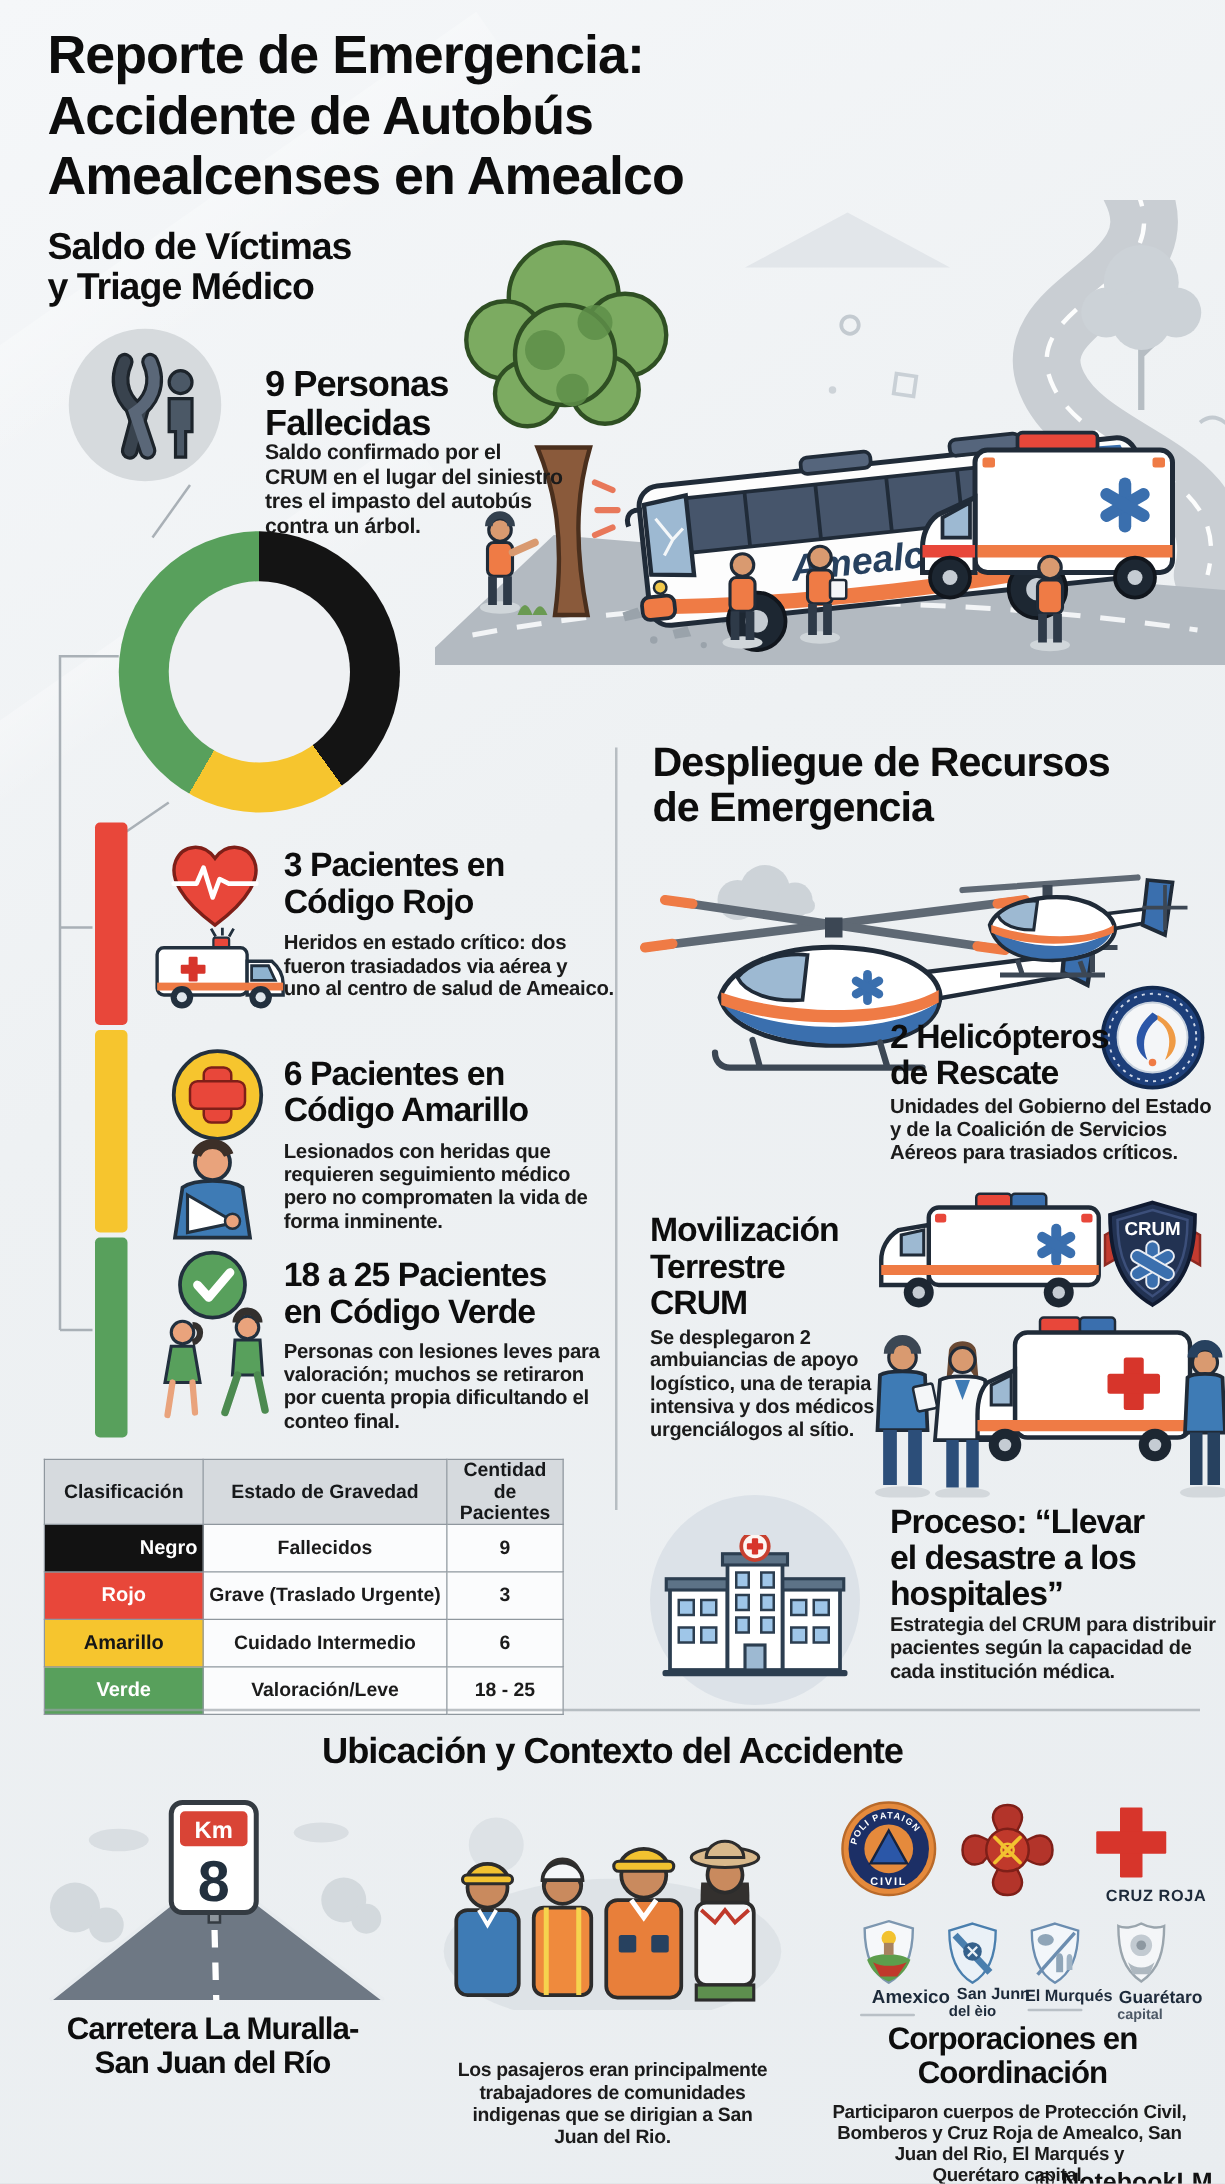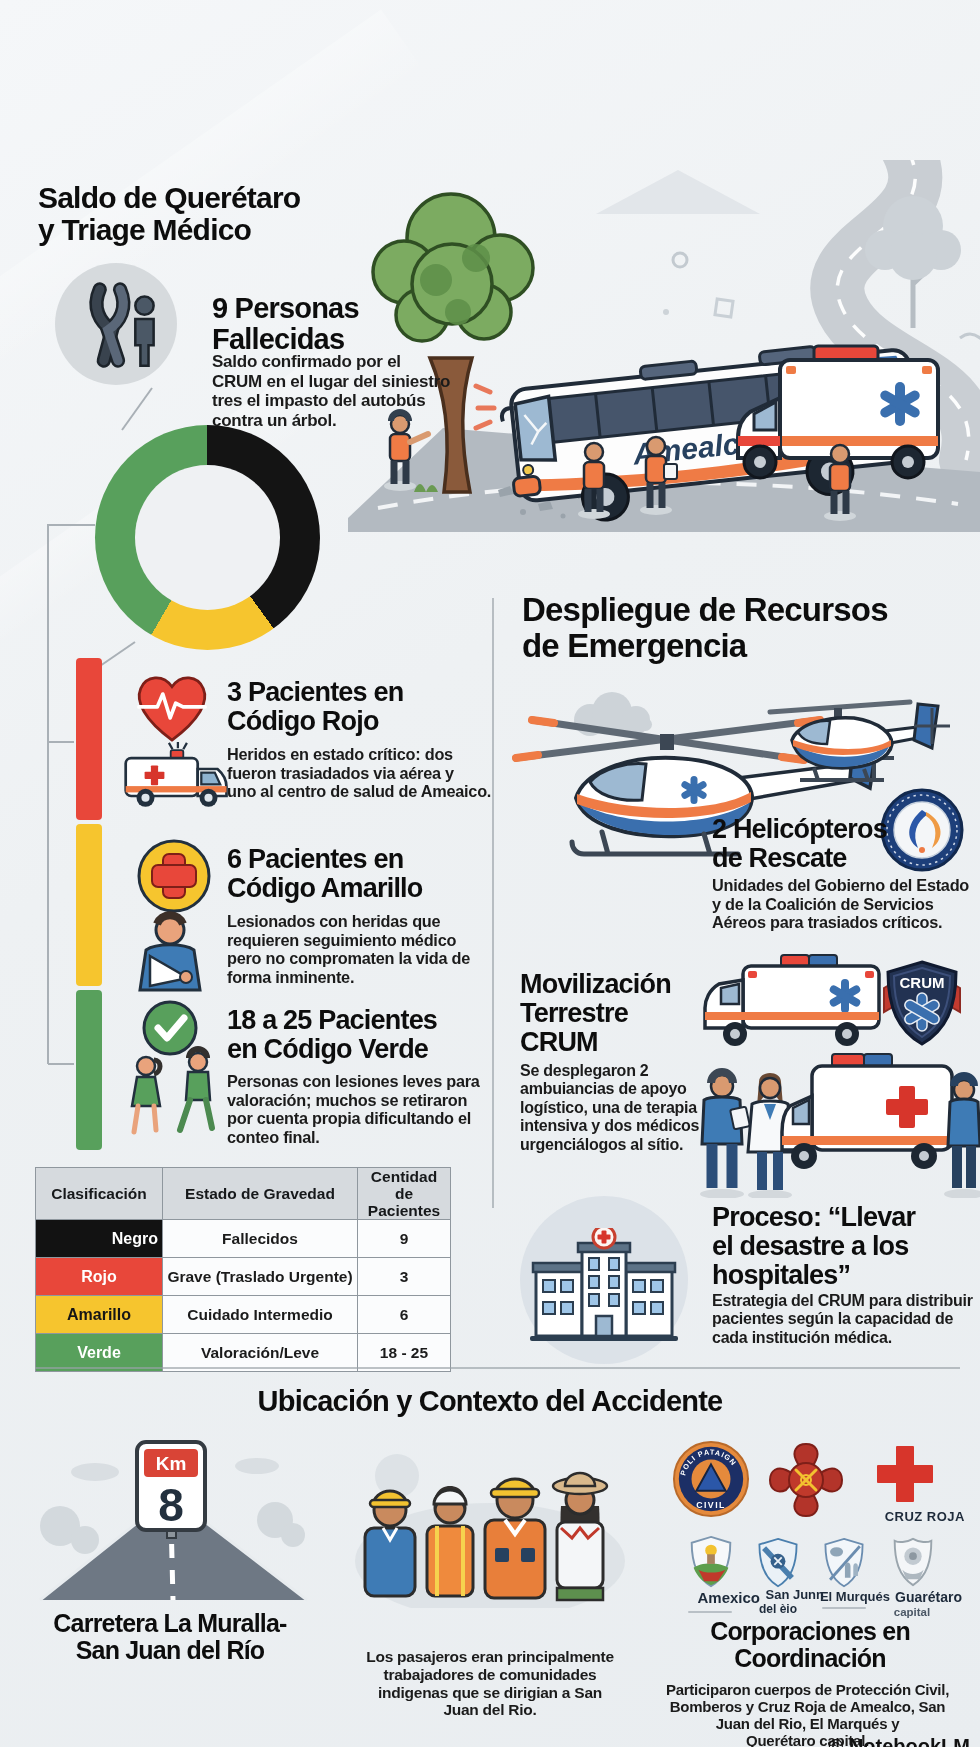--- a/index.html
+++ b/index.html
@@ -24,22 +24,25 @@
   .cap-line{height:2px;background:#b9c0c6;border-radius:1px;}
 </style>
 </head>
 <body>
 
 <div id="page">
 
   <div class="abs streak" style="left:-160px;top:180px;width:620px;height:80px"></div>
   <div class="abs streak" style="left:-220px;top:520px;width:620px;height:60px"></div>
 
-
-  <div class="abs ttl pre" style="left:38px;top:182px;width:340px;font-size:30px">Saldo de Querétaro
+  <div class="abs ttl pre" style="left:38px;top:20px;width:640px;font-size:43px;line-height:1.13">Reporte de Emergencia:
+Accidente de Autobús
+Amealcenses en Amealco</div>
+
+  <div class="abs ttl pre" style="left:38px;top:182px;width:340px;font-size:30px">Saldo de Víctimas
 y Triage Médico</div>
 
   <svg class="abs" style="left:348px;top:160px" width="632" height="372" viewBox="0 0 632 372">
     <path d="M248 54 L330 10 L412 54 Z" fill="#e2e6ea"></path>
     <path d="M560 -10 C600 70 460 80 495 150 C525 210 640 215 618 300" fill="none" stroke="#c9ced3" stroke-width="54" stroke-linecap="round"></path>
     <path d="M560 -10 C600 70 460 80 495 150 C525 210 640 215 618 300" fill="none" stroke="#ffffff" stroke-width="3.5" stroke-dasharray="16 14" opacity="0.95"></path>
     <g>
       <path d="M565 168 L565 96 M565 118 L544 98 M565 124 L588 102" stroke="#b6bdc3" stroke-width="5" fill="none"></path>
       <g fill="#ccd2d7">
           <circle cx="565" cy="66" r="30"></circle>

